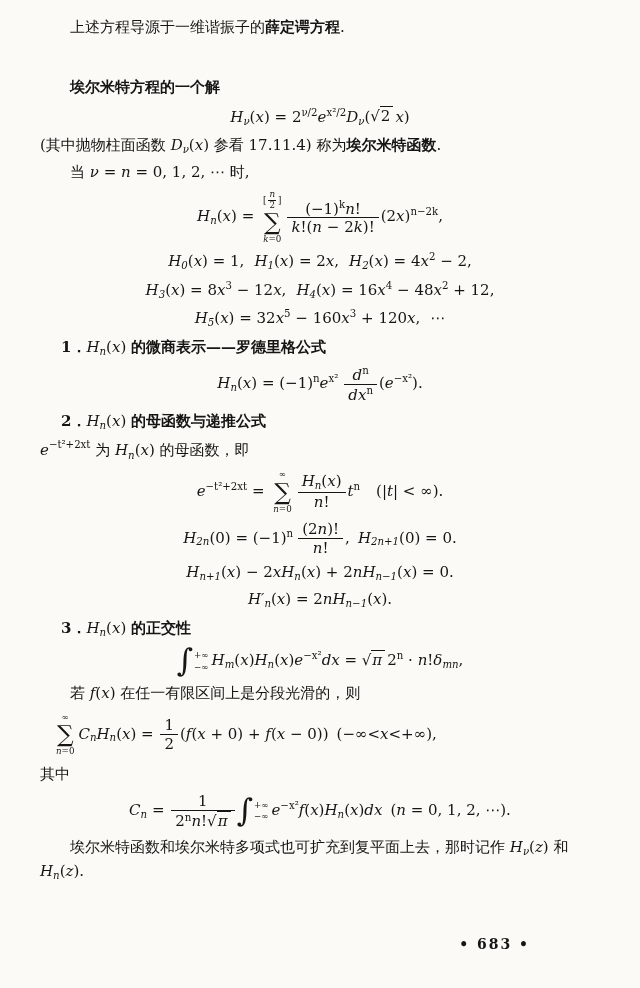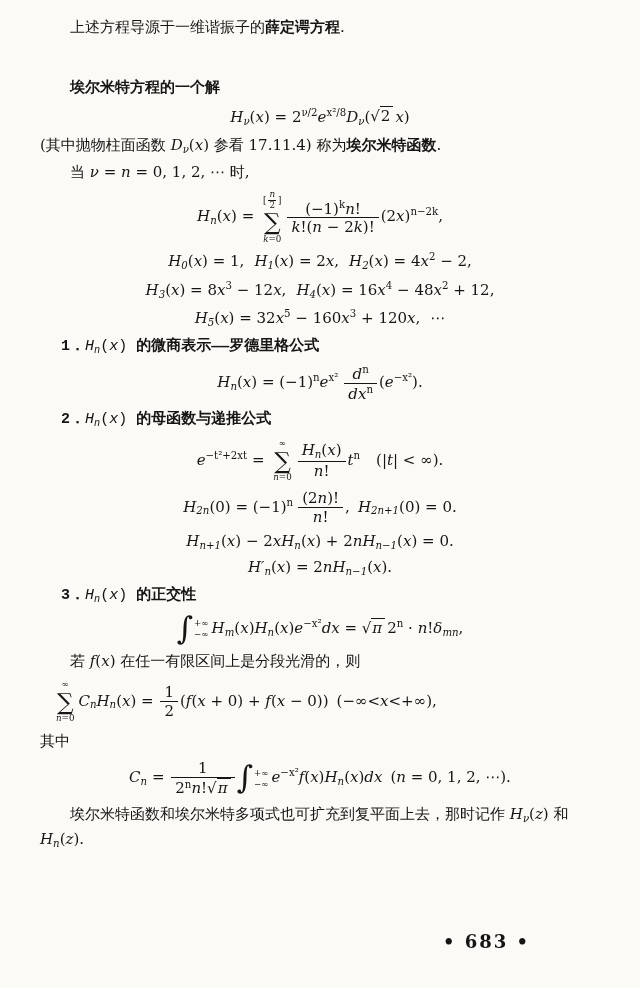--- a/index.html
+++ b/index.html
@@ -11,21 +11,21 @@
     box-sizing:border-box;
     padding:16px 40px 0 40px;
     color:#161513;
     font-family:"DejaVu Serif", serif;
     font-size:15px;
     overflow:hidden;
   }
   .para { margin:0 0 3px 0; line-height:1.55; }
   .indent { text-indent:2em; }
   .bold { font-weight:bold;margin-top:37px; }
-  .sec-heading { margin:7px 0 3px 0; padding-left:1.4em; line-height:1.5;font-family:Liberation Mono, monospace; }
+  .sec-heading { margin:7px 0 3px 0; padding-left:1.4em; line-height:1.5; }
   .fline { text-align:center; margin:6px 0; line-height:1.3; }
   .fline-left { text-align:left; padding-left:12px; }
   .fline .tk-r { white-space:pre; }
 
   
   .tk-i { font-style:italic; }
   .tk-r { font-style:normal; }
   .tk-b { font-style:normal; font-weight:bold; }
   .tk-sub { font-size:68%; vertical-align:-22%; font-style:italic; }
   .tk-sup { font-size:68%; vertical-align:45%; }
@@ -39,34 +39,34 @@
   .tk-lim .tk-num, .tk-lim .tk-den { padding:0 1px; line-height:1.1; }
   .tk-int { display:inline-flex; align-items:center; vertical-align:middle; margin-right:3px; }
   .tk-intsym { font-size:210%; font-style:normal; line-height:0.95; }
   .tk-intlims { display:inline-flex; flex-direction:column; justify-content:space-between; height:2.5em; font-size:58%; font-style:normal; margin-left:1px; }
   .tk-sqrt { display:inline-flex; align-items:baseline; }
   .tk-rad { font-style:normal; }
   .tk-sqarg { border-top:1.3px solid #161513; padding:0 3px 0 1px; }
 
   .page-number {
     position:absolute; right:110px; bottom:36px;
-    font-size:18px; font-weight:bold; letter-spacing:2px;
+    font-size:14px; font-weight:bold; letter-spacing:2px;
     font-family:"DejaVu Serif", serif;
   }
 </style>
 </head>
 <body>
 
 <div class="page">
 
   <p class="para indent"><span class="tk-r">上述方程导源于一维谐振子的</span><span class="tk-b">薛定谔方程</span><span class="tk-r">.</span></p>
 
   <p class="para indent bold">埃尔米特方程的一个解</p>
 
-  <div class="fline"><span class="tk-i">H</span><span class="tk-sub">ν</span><span class="tk-r">(</span><span class="tk-i">x</span><span class="tk-r">) = 2</span><span class="tk-sup">ν/2</span><span class="tk-i">e</span><span class="tk-sup">x²/8</span><span class="tk-i">D</span><span class="tk-sub">ν</span><span class="tk-r">(</span><span class="tk-sqrt">
+  <div class="fline"><span class="tk-i">H</span><span class="tk-sub">ν</span><span class="tk-r">(</span><span class="tk-i">x</span><span class="tk-r">) = 2</span><span class="tk-sup">ν/2</span><span class="tk-i">e</span><span class="tk-sup">x²/2</span><span class="tk-i">D</span><span class="tk-sub">ν</span><span class="tk-r">(</span><span class="tk-sqrt">
         <span class="tk-rad">√</span>
         <span class="tk-sqarg"><span class="tk-r">2</span></span>
       </span><span class="tk-sp" style="width: 2px;"></span><span class="tk-i">x</span><span class="tk-r">)</span></div>
 
   <p class="para"><span class="tk-r">(其中抛物柱面函数 </span><span class="tk-i">D</span><span class="tk-sub">ν</span><span class="tk-r">(</span><span class="tk-i">x</span><span class="tk-r">) 参看 17.11.4) 称为</span><span class="tk-b">埃尔米特函数</span><span class="tk-r">.</span></p>
 
   <p class="para indent"><span class="tk-r">当 </span><span class="tk-i">ν</span><span class="tk-r"> = </span><span class="tk-i">n</span><span class="tk-r"> = 0, 1, 2, ⋯ 时,</span></p>
 
   <div class="fline"><span class="tk-i">H</span><span class="tk-sub">n</span><span class="tk-r">(</span><span class="tk-i">x</span><span class="tk-r">) = </span><span class="tk-big">
         <span class="tk-lim"><span class="tk-r">[</span><span class="tk-frac">
@@ -87,20 +87,21 @@
 
   <p class="para sec-heading"><span class="tk-b">1．</span><span class="tk-i">H</span><span class="tk-sub">n</span><span class="tk-r">(</span><span class="tk-i">x</span><span class="tk-r">) </span><span class="tk-b">的微商表示——罗德里格公式</span></p>
 
   <div class="fline"><span class="tk-i">H</span><span class="tk-sub">n</span><span class="tk-r">(</span><span class="tk-i">x</span><span class="tk-r">) = (−1)</span><span class="tk-sup">n</span><span class="tk-i">e</span><span class="tk-sup">x²</span><span class="tk-sp" style="width: 4px;"></span><span class="tk-frac">
         <span class="tk-num"><span class="tk-i">d</span><span class="tk-sup">n</span></span>
         <span class="tk-den"><span class="tk-i">dx</span><span class="tk-sup">n</span></span>
       </span><span class="tk-r">(</span><span class="tk-i">e</span><span class="tk-sup">−x²</span><span class="tk-r">).</span></div>
 
   <p class="para sec-heading"><span class="tk-b">2．</span><span class="tk-i">H</span><span class="tk-sub">n</span><span class="tk-r">(</span><span class="tk-i">x</span><span class="tk-r">) </span><span class="tk-b">的母函数与递推公式</span></p>
 
+  <p class="para"><span class="tk-i">e</span><span class="tk-sup">−t²+2xt</span><span class="tk-r"> 为 </span><span class="tk-i">H</span><span class="tk-sub">n</span><span class="tk-r">(</span><span class="tk-i">x</span><span class="tk-r">) 的母函数，即</span></p>
 
   <div class="fline"><span class="tk-i">e</span><span class="tk-sup">−t²+2xt</span><span class="tk-r"> = </span><span class="tk-big">
         <span class="tk-lim"><span class="tk-r">∞</span></span>
         <span class="tk-bigsym">∑</span>
         <span class="tk-lim"><span class="tk-i">n</span><span class="tk-r">=0</span></span>
       </span><span class="tk-frac">
         <span class="tk-num"><span class="tk-i">H</span><span class="tk-sub">n</span><span class="tk-r">(</span><span class="tk-i">x</span><span class="tk-r">)</span></span>
         <span class="tk-den"><span class="tk-i">n</span><span class="tk-r">!</span></span>
       </span><span class="tk-i">t</span><span class="tk-sup">n</span><span class="tk-sp" style="width: 16px;"></span><span class="tk-r">(|</span><span class="tk-i">t</span><span class="tk-r">| &lt; ∞).</span></div>
 

